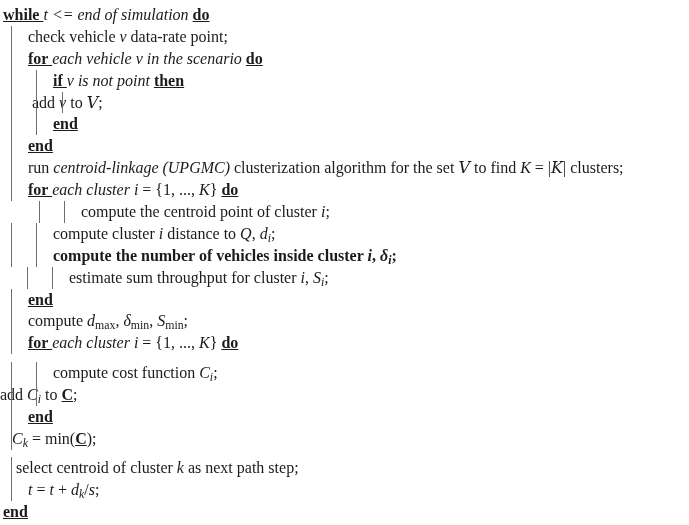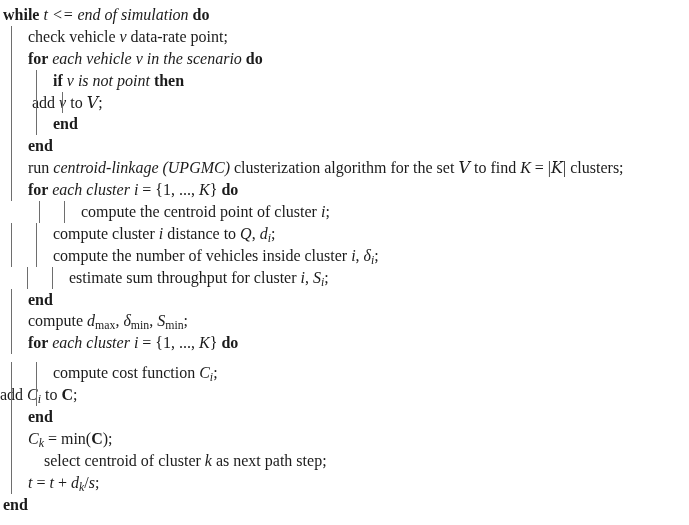--- a/index.html
+++ b/index.html
@@ -26,21 +26,21 @@
     white-space: pre;
   }
   .guide {
     position: absolute;
     top: 0;
     bottom: 0;
     width: 1px;
     background: var(--guide, #6e6e6e);
   }
   .seg-n  { font-style: normal; }
-  .seg-b  { font-weight: bold; }
+  .seg-b  { font-weight: bold; text-decoration: underline; }
   .seg-i  { font-style: italic; }
   .seg-cal{ font-style: italic; font-family: "DejaVu Serif", serif; }
   .seg-sub, .seg-subi {
     font-size: 11.8px;
     vertical-align: -3px;
     letter-spacing: 0;
   }
   .seg-subi { font-style: italic; }
 </style>
 </head>
@@ -51,25 +51,25 @@
     <div class="line" style="padding-left: 28px;"><span class="guide" style="left: 10.5px;"></span><span class="seg-n">check vehicle </span><span class="seg-i">v</span><span class="seg-n"> data-rate point;</span></div>
     <div class="line" style="padding-left: 28px;"><span class="guide" style="left: 10.5px;"></span><span class="seg-b">for </span><span class="seg-i">each vehicle v in the scenario</span><span class="seg-n"> </span><span class="seg-b">do</span></div>
     <div class="line" style="padding-left: 53px;"><span class="guide" style="left: 10.5px;"></span><span class="guide" style="left: 36px;"></span><span class="seg-b">if </span><span class="seg-i">v is not point</span><span class="seg-n"> </span><span class="seg-b">then</span></div>
     <div class="line" style="padding-left: 32px;"><span class="guide" style="left: 10.5px;"></span><span class="guide" style="left: 36px;"></span><span class="guide" style="left: 61.5px;"></span><span class="seg-n">add </span><span class="seg-i">v</span><span class="seg-n"> to </span><span class="seg-cal">V</span><span class="seg-n">;</span></div>
     <div class="line" style="padding-left: 53px;"><span class="guide" style="left: 10.5px;"></span><span class="guide" style="left: 36px;"></span><span class="seg-b">end</span></div>
     <div class="line" style="padding-left: 28px;"><span class="guide" style="left: 10.5px;"></span><span class="seg-b">end</span></div>
     <div class="line" style="padding-left: 28px;"><span class="guide" style="left: 10.5px;"></span><span class="seg-n">run </span><span class="seg-i">centroid-linkage (UPGMC)</span><span class="seg-n"> clusterization algorithm for the set </span><span class="seg-cal">V</span><span class="seg-n"> to find </span><span class="seg-i">K</span><span class="seg-n"> = |</span><span class="seg-cal">K</span><span class="seg-n">| clusters;</span></div>
     <div class="line" style="padding-left: 28px;"><span class="guide" style="left: 10.5px;"></span><span class="seg-b">for </span><span class="seg-i">each cluster i</span><span class="seg-n"> = {1, ..., </span><span class="seg-i">K</span><span class="seg-n">} </span><span class="seg-b">do</span></div>
     <div class="line" style="padding-left: 53px; margin-left: 28px;"><span class="guide" style="left: 10.5px;"></span><span class="guide" style="left: 36px;"></span><span class="seg-n">compute the centroid point of cluster </span><span class="seg-i">i</span><span class="seg-n">;</span></div>
     <div class="line" style="padding-left: 53px;"><span class="guide" style="left: 10.5px;"></span><span class="guide" style="left: 36px;"></span><span class="seg-n">compute cluster </span><span class="seg-i">i</span><span class="seg-n"> distance to </span><span class="seg-i">Q</span><span class="seg-n">, </span><span class="seg-i">d</span><span class="seg-subi">i</span><span class="seg-n">;</span></div>
-    <div class="line" style="padding-left: 53px;"><span class="guide" style="left: 10.5px;"></span><span class="guide" style="left: 36px;"></span><span class="seg-n">compute the number of vehicles inside cluster </span><span class="seg-i">i</span><span class="seg-n">, </span><span class="seg-i">δ</span><span class="seg-subi">i</span><span class="seg-n">;</span></div>
+    <div class="line" style="padding-left: 53px; font-weight: bold;"><span class="guide" style="left: 10.5px;"></span><span class="guide" style="left: 36px;"></span><span class="seg-n">compute the number of vehicles inside cluster </span><span class="seg-i">i</span><span class="seg-n">, </span><span class="seg-i">δ</span><span class="seg-subi">i</span><span class="seg-n">;</span></div>
     <div class="line" style="padding-left: 53px; margin-left: 16px;"><span class="guide" style="left: 10.5px;"></span><span class="guide" style="left: 36px;"></span><span class="seg-n">estimate sum throughput for cluster </span><span class="seg-i">i</span><span class="seg-n">, </span><span class="seg-i">S</span><span class="seg-subi">i</span><span class="seg-n">;</span></div>
     <div class="line" style="padding-left: 28px;"><span class="guide" style="left: 10.5px;"></span><span class="seg-b">end</span></div>
     <div class="line" style="padding-left: 28px;"><span class="guide" style="left: 10.5px;"></span><span class="seg-n">compute </span><span class="seg-i">d</span><span class="seg-sub">max</span><span class="seg-n">, </span><span class="seg-i">δ</span><span class="seg-sub">min</span><span class="seg-n">, </span><span class="seg-i">S</span><span class="seg-sub">min</span><span class="seg-n">;</span></div>
     <div class="line" style="padding-left: 28px;"><span class="guide" style="left: 10.5px;"></span><span class="seg-b">for </span><span class="seg-i">each cluster i</span><span class="seg-n"> = {1, ..., </span><span class="seg-i">K</span><span class="seg-n">} </span><span class="seg-b">do</span></div>
     <div class="line" style="padding-left: 53px; margin-top: 8px;"><span class="guide" style="left: 10.5px;"></span><span class="guide" style="left: 36px;"></span><span class="seg-n">compute cost function </span><span class="seg-i">C</span><span class="seg-subi">i</span><span class="seg-n">;</span></div>
     <div class="line" style=""><span class="guide" style="left: 10.5px;"></span><span class="guide" style="left: 36px;"></span><span class="seg-n">add </span><span class="seg-i">C</span><span class="seg-subi">i</span><span class="seg-n"> to </span><span class="seg-b">C</span><span class="seg-n">;</span></div>
     <div class="line" style="padding-left: 28px;"><span class="guide" style="left: 10.5px;"></span><span class="seg-b">end</span></div>
-    <div class="line" style="padding-left: 28px;"><span class="guide" style="left: 10.5px;"></span><span class="seg-i">C</span><span class="seg-subi">k</span><span class="seg-n"> = min(</span><span class="seg-b">C</span><span class="seg-n">);</span></div>
-    <div class="line" style="padding-left: 44px;"><span class="guide" style="left: 10.5px;"></span><span class="seg-n">select centroid of cluster </span><span class="seg-i">k</span><span class="seg-n"> as next path step;</span></div>
+    <div class="line" style="padding-left: 12px;"><span class="guide" style="left: 10.5px;"></span><span class="seg-i">C</span><span class="seg-subi">k</span><span class="seg-n"> = min(</span><span class="seg-b">C</span><span class="seg-n">);</span></div>
+    <div class="line" style="padding-left: 16px; margin-top: 7px;"><span class="guide" style="left: 10.5px;"></span><span class="seg-n">select centroid of cluster </span><span class="seg-i">k</span><span class="seg-n"> as next path step;</span></div>
     <div class="line" style="padding-left: 28px;"><span class="guide" style="left: 10.5px;"></span><span class="seg-i">t</span><span class="seg-n"> = </span><span class="seg-i">t</span><span class="seg-n"> + </span><span class="seg-i">d</span><span class="seg-subi">k</span><span class="seg-n">/</span><span class="seg-i">s</span><span class="seg-n">;</span></div>
     <div class="line" style="padding-left: 3px;"><span class="seg-b">end</span></div>
   </div>
 
 </body></html>

